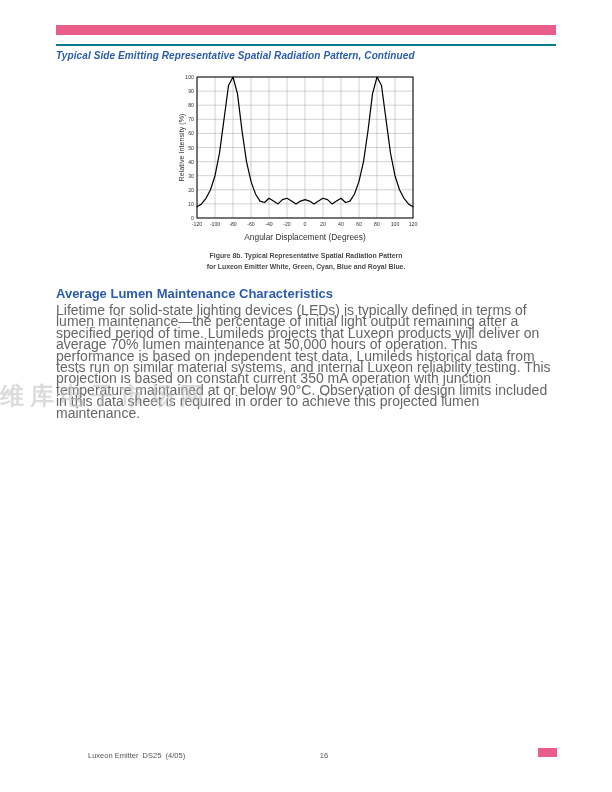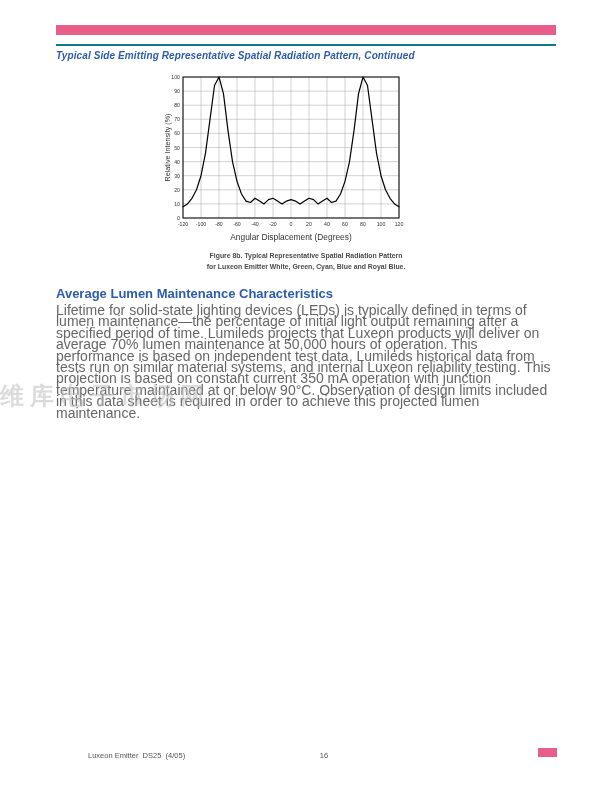--- a/index.html
+++ b/index.html
@@ -26,21 +26,21 @@
     position: absolute;
     left: 56px; top: 50px;
     width: 510px;
     font-size: 10px;
     font-weight: bold;
     letter-spacing: 0.1px;
     font-style: italic;
   }
   .chart-wrap {
     position: absolute;
-    left: 157px; top: 70px;
+    left: 171px; top: 70px;
     width: 270px; height: 182px;
   }
   .chart-wrap svg { display: block; }
   .fig-caption {
     position: absolute;
     left: 56px; top: 250px;
     width: 500px;
     text-align: center;
     font-size: 6.9px;
     font-weight: bold;

